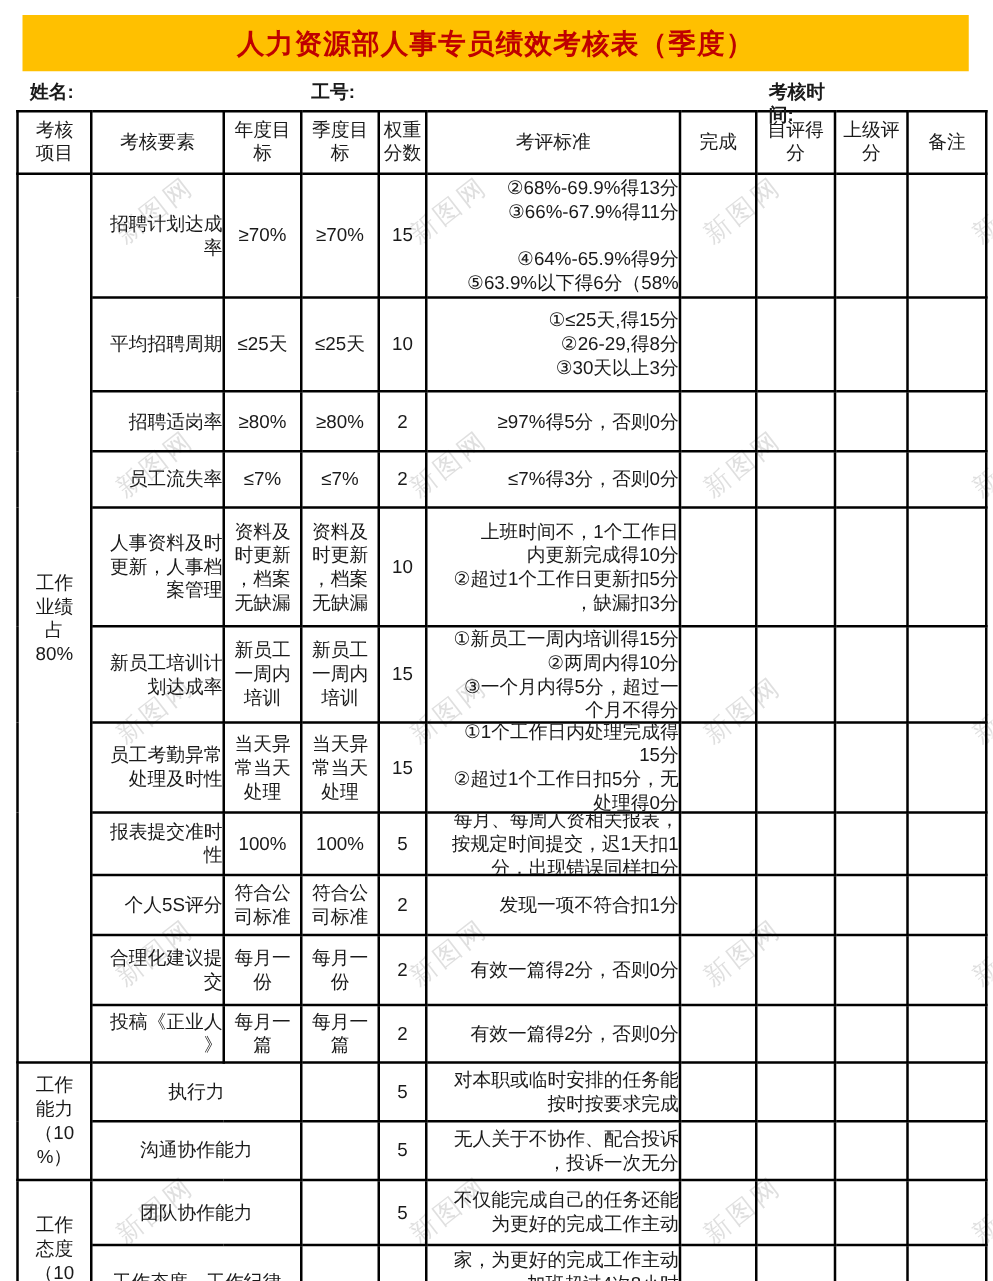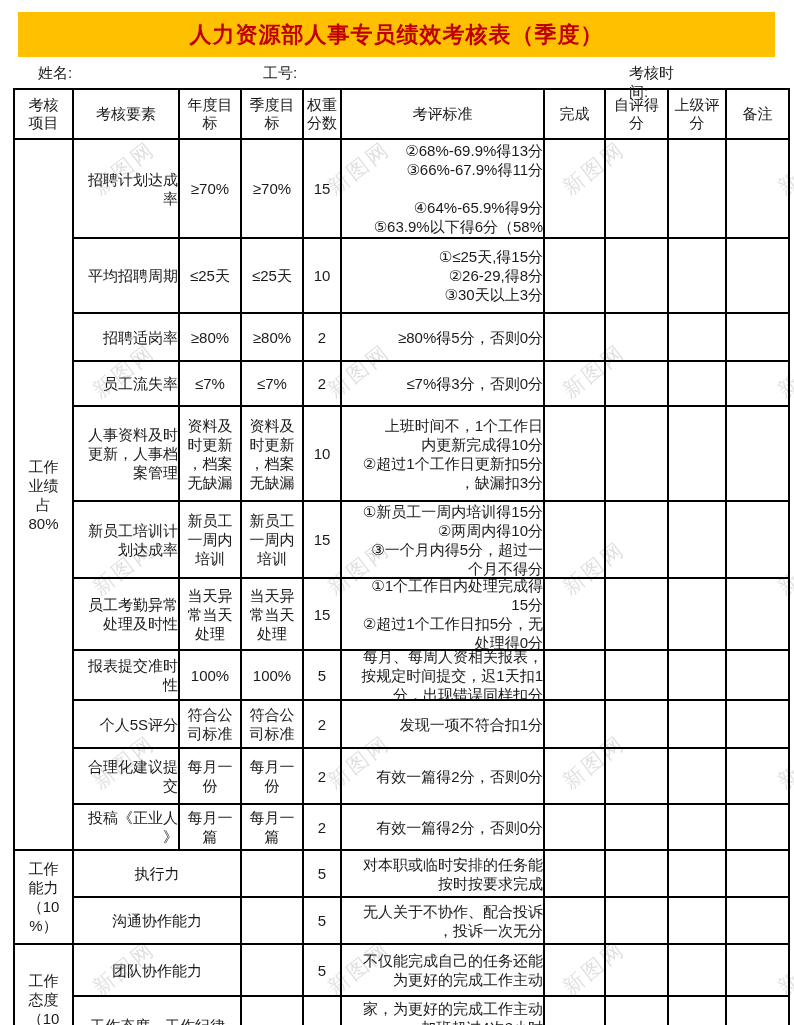--- a/index.html
+++ b/index.html
@@ -6,21 +6,21 @@
   body{
     width:794px;height:1025px;position:relative;overflow:hidden;
     background:#fff;color:#1a1a1a;
     font-family:"Liberation Sans","DejaVu Sans",sans-serif;
   }
   .banner{
     position:absolute;left:18px;top:12px;width:757px;height:45px;
     background:#FFC000;display:flex;align-items:center;justify-content:center;z-index:2;
   }
   .banner .t{font-size:22px;font-weight:bold;color:#BF0000;letter-spacing:1px;}
-  .fields{position:absolute;left:18px;top:60px;width:674px;height:26px;z-index:2;font-size:15px;}
+  .fields{position:absolute;left:4px;top:60px;width:674px;height:26px;z-index:2;font-size:15px;font-weight:bold;}
   .fields span{position:absolute;top:4px;}
   .f-name{left:20px;}
   .f-id{left:245px;}
   .f-time{left:611px;}
   .watermarks{position:absolute;left:0;top:0;width:794px;height:1025px;z-index:0;}
   .wm{
     position:absolute;transform:rotate(-38deg);transform-origin:center;
     color:#000;opacity:0.12;font-size:21px;letter-spacing:3px;white-space:nowrap;
   }
   table.main{
@@ -197,21 +197,21 @@
     <td>
           <div class="pre c">≥80%</div>
         </td>
     <td>
           <div class="pre c">≥80%</div>
         </td>
     <td>
           <div class="pre c">2</div>
         </td>
     <td>
-          <div class="pre l">≥80%得5分，否则0分</div>
+          <div class="pre l">≥97%得5分，否则0分</div>
         </td>
     <td></td>
     <td></td>
     <td></td>
     <td></td>
   </tr>
 
   <tr style="height:45px">
     <td>
           <div class="pre l">员工流失率</div>

